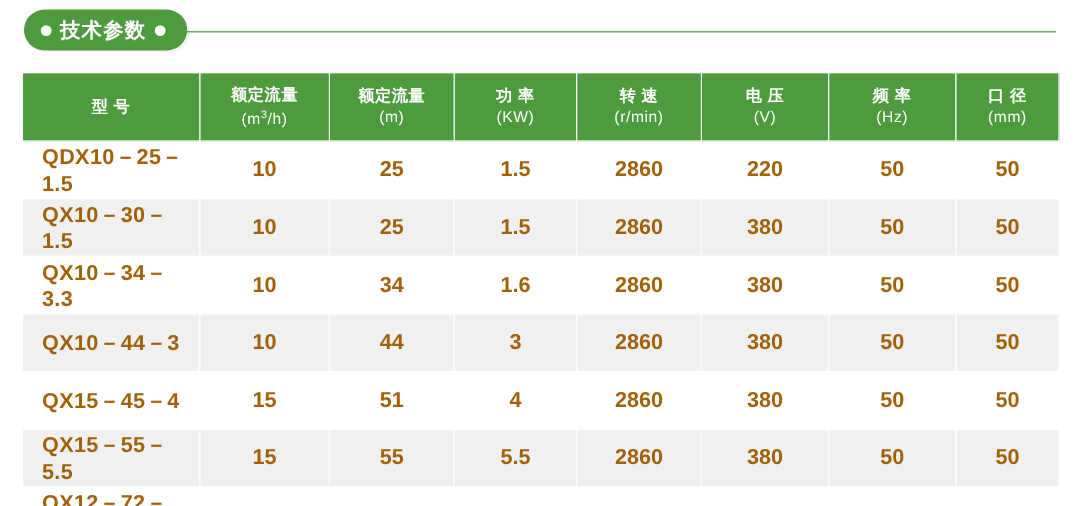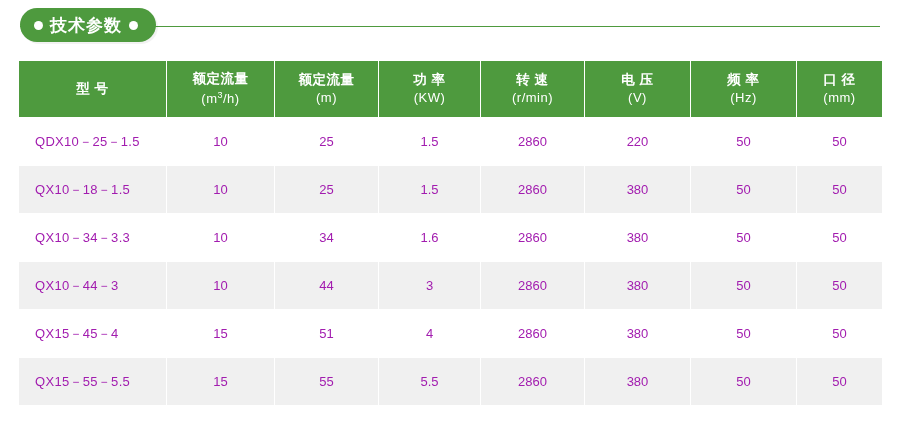--- a/index.html
+++ b/index.html
@@ -109,23 +109,24 @@
     font-weight: normal;
     font-size: 13px;
     display: block;
   }
   table.spec thead th sup {
     font-size: 9px;
     vertical-align: super;
   }
   table.spec tbody td {
     height: 45px;
-    font-size: 13px;
-    color: #a21caf;
+    font-size: 18px;
+    color: #a16207;
     background: #ffffff;
+    font-weight: bold;
   }
   table.spec tbody tr.alt td {
     background: #f0f0f0;
   }
   table.spec tbody td.model {
     text-align: left;
     padding-left: 16px;
     letter-spacing: 0.3px;
   }
   .col-model { width: 148px; }
@@ -203,21 +204,21 @@
           <td class="model">QDX10－25－1.5</td>
           <td>10</td>
           <td>25</td>
           <td>1.5</td>
           <td>2860</td>
           <td>220</td>
           <td>50</td>
           <td>50</td>
         </tr>
         <tr class="alt">
-          <td class="model">QX10－18－1.5</td>
+          <td class="model">QX10－30－1.5</td>
           <td>10</td>
           <td>25</td>
           <td>1.5</td>
           <td>2860</td>
           <td>380</td>
           <td>50</td>
           <td>50</td>
         </tr>
         <tr>
           <td class="model">QX10－34－3.3</td>

